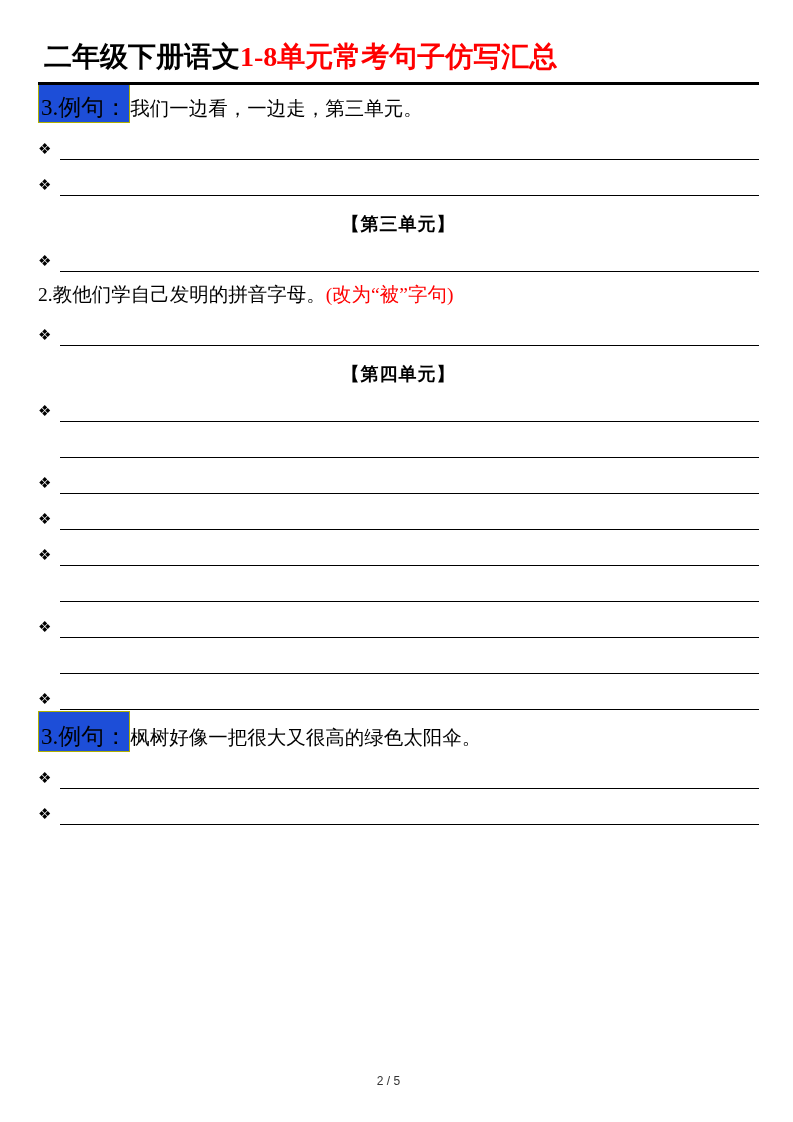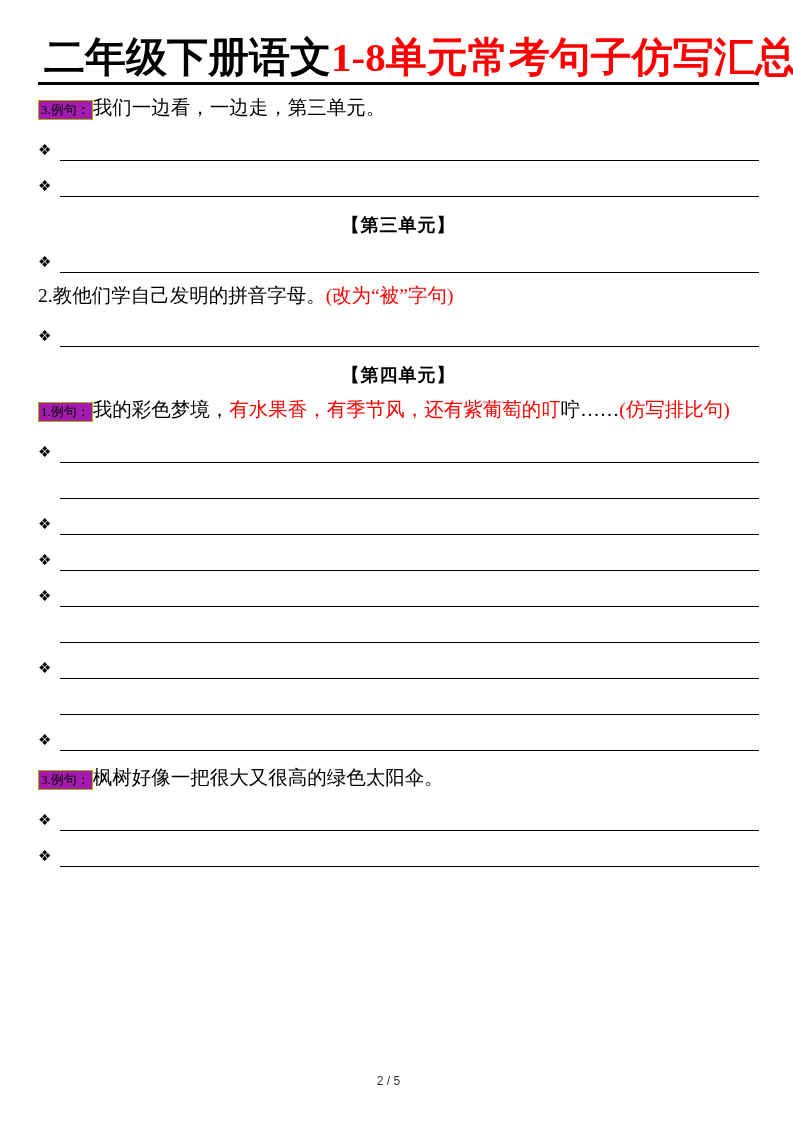--- a/index.html
+++ b/index.html
@@ -22,21 +22,21 @@
     padding: 34px 34px 10px 38px;
     position: relative;
   }
 
   
   .title-wrap {
     position: relative;
     margin-bottom: 6px;
   }
   .title {
-    font-size: 41px;
+    font-size: 28px;
     font-weight: bold;
     letter-spacing: 0px;
     line-height: 46px;
     white-space: nowrap;
     text-align: left;
     padding-left: 6px;
   }
   .title .black { color: #000; }
   .title .red { color: #ff0000; }
   .title-rule {
@@ -46,24 +46,24 @@
   }
 
   
   .line-block {
     font-size: 19.5px;
     line-height: 31px;
     margin-top: 7px;
     word-break: break-all;
   }
   .hl {
-    background: #a21caf;
-    padding: 1px 2px 2px 2px;
+    background: #1d4ed8;
+    padding: 12px 2px 2px 2px;
     border: 1px solid #b0b000;
-    font-size: 13px;
+    font-size: 23px;
   }
   .num {
     font-size: 19.5px;
   }
   .num-hl {
     background: #ffff00;
     border: 1px solid #b0b000;
     padding: 0 2px;
   }
   .red { color: #ff0000; }
@@ -150,23 +150,20 @@
   <div class="line-block">
     <span class="num">2.</span><span class="black">教他们学自己发明的拼音字母。</span><span class="red">(改为“被”字句)</span>
   </div>
   <div class="write-row">
     <span class="bullet">❖</span>
     <span class="rule"></span>
   </div>
 
   <div class="unit-heading">【第四单元】</div>
 
-  <div class="line-block">
-    <span class="hl">1.例句：</span><span class="black">我的彩色梦境，</span><span class="red">有水果香，有季节风，还有紫葡萄的叮</span><span class="black">咛……</span><span class="red">(仿写排比句)</span>
-  </div>
   <div class="write-row">
     <span class="bullet">❖</span>
     <span class="rule"></span>
   </div>
   <div class="write-row no-bullet">
     <span class="bullet"></span>
     <span class="rule"></span>
   </div>
   <div class="write-row">
     <span class="bullet">❖</span>

